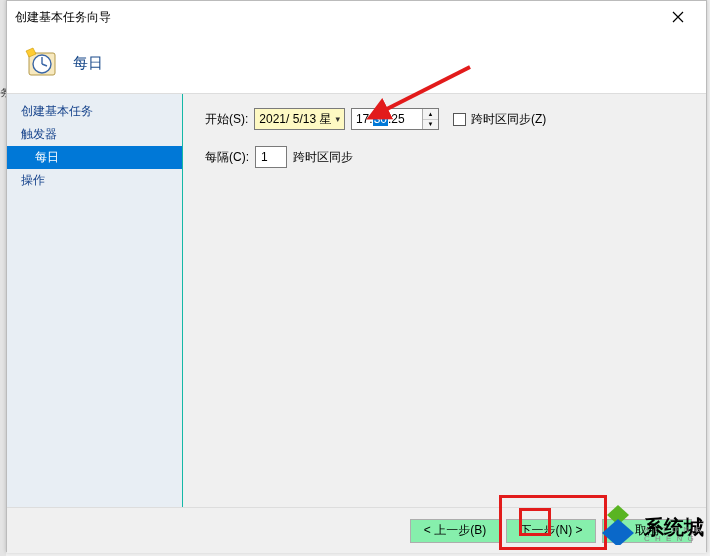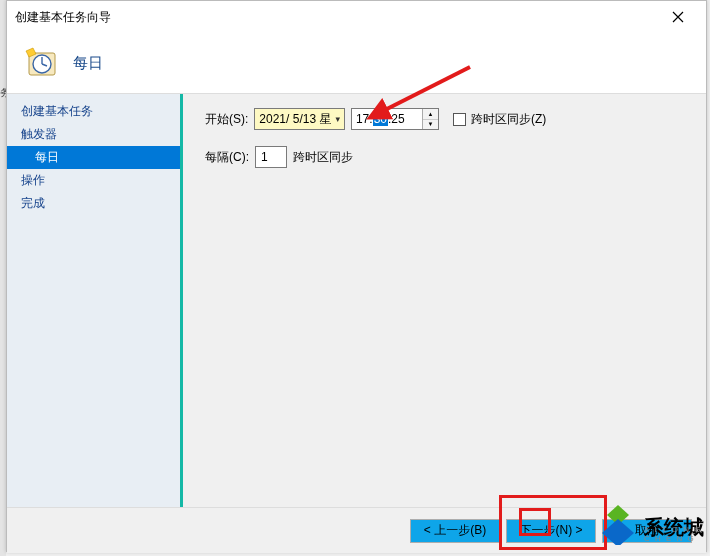--- a/index.html
+++ b/index.html
@@ -60,21 +60,21 @@
   color: #1a4a8a;
 }
 .body {
   display: flex;
   height: calc(100% - 30px - 60px - 46px);
   border-top: 1px solid #ddd;
 }
 .sidebar {
   width: 176px;
   background: #e8eef4;
-  border-right: 3px solid #14b8a6;
+  border-right: 1px solid #14b8a6;
   padding-top: 6px;
 }
 .sidebar-item {
   font-size: 12px;
   padding: 3px 10px 3px 14px;
   color: #15428b;
   cursor: pointer;
 }
 .sidebar-item.sub {
   padding-left: 28px;
@@ -174,21 +174,21 @@
   justify-content: flex-end;
   padding-right: 14px;
   gap: 6px;
   background: #f0f0f0;
   position: relative;
 }
 .btn {
   min-width: 90px;
   height: 24px;
   border: 1px solid #adadad;
-  background: #0ea5e9;
+  background: #86efac;
   display: inline-flex;
   align-items: center;
   justify-content: center;
   font-size: 12px;
   cursor: pointer;
 }
 .red-arrow {
   position: absolute;
   top: 62px;
   left: 365px;
@@ -271,21 +271,20 @@
     </span>
     <div class="heading">每日</div>
   </div>
 
   <div class="body">
     <div class="sidebar">
       <div class="sidebar-item">创建基本任务</div>
       <div class="sidebar-item">触发器</div>
       <div class="sidebar-item sub selected">每日</div>
       <div class="sidebar-item">操作</div>
-      <div class="sidebar-item">完成</div>
     </div>
 
     <div class="content">
 
       <div class="row">
         <span class="label">开始(S):</span>
 
         <span class="date-picker">
           <span>2021/ 5/13 星</span>
           <span class="dd-arrow">▾</span>

